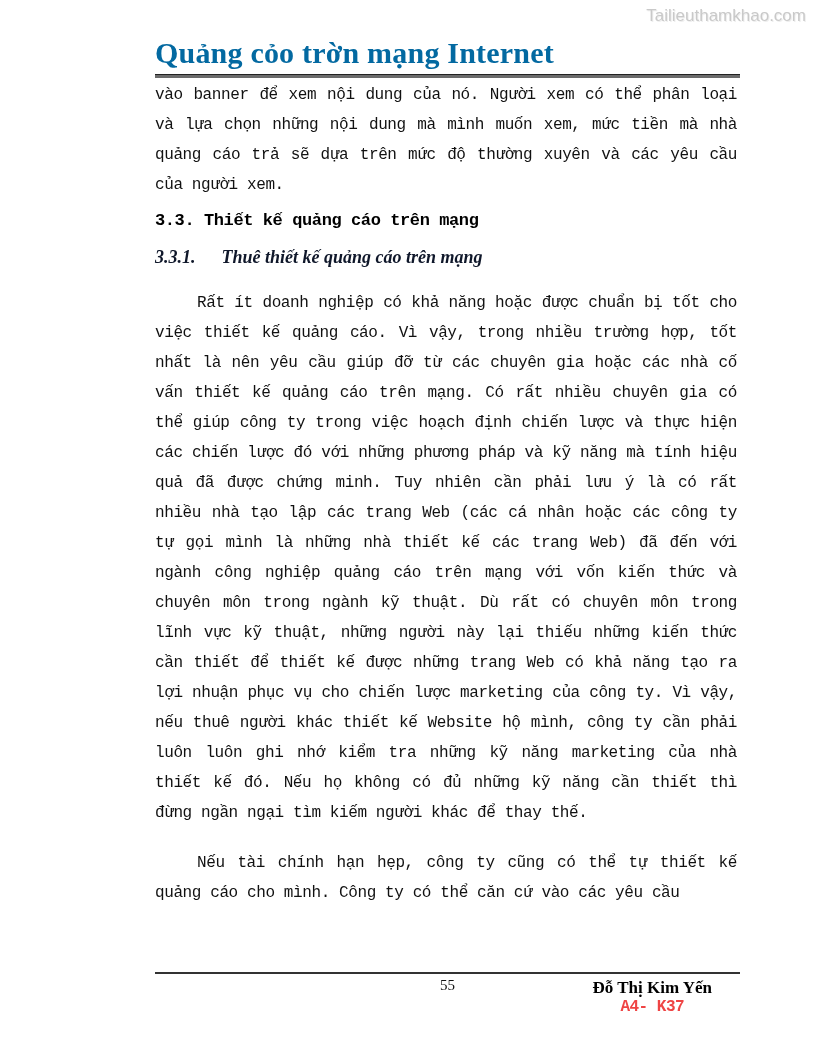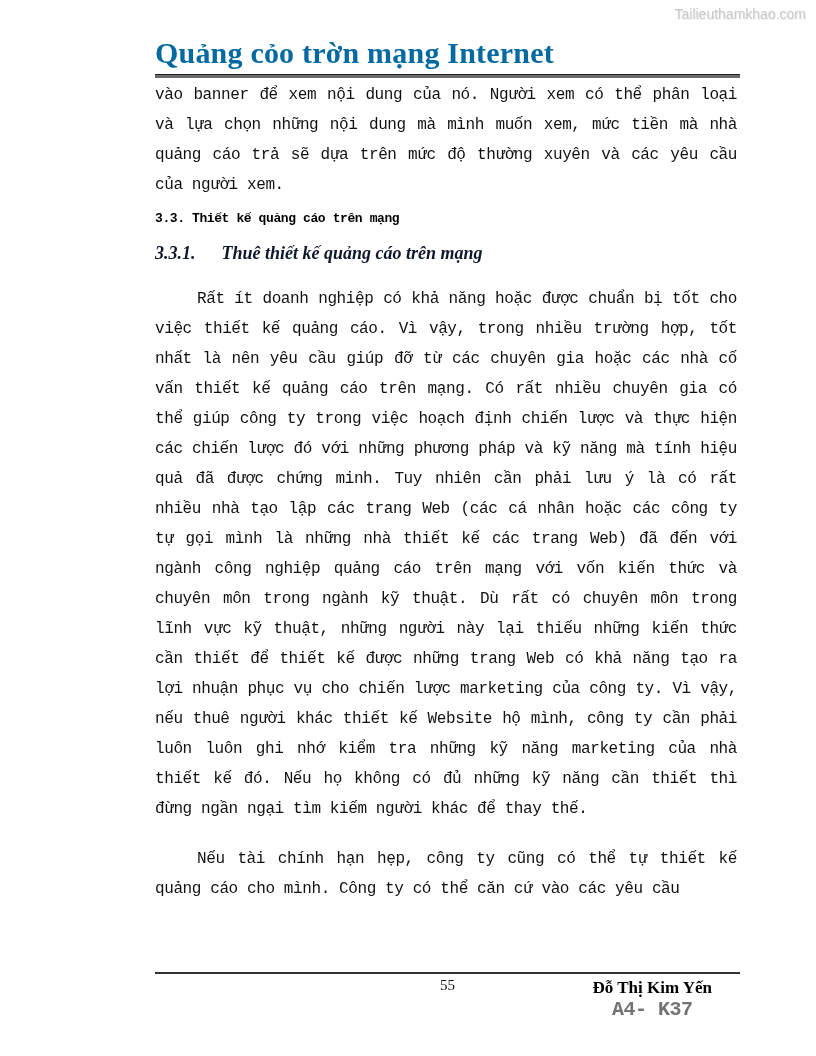--- a/index.html
+++ b/index.html
@@ -10,21 +10,21 @@
     background: #ffffff;
     overflow: hidden;
     font-family: "Liberation Mono", "DejaVu Sans Mono", monospace;
     color: #111111;
   }
   .watermark {
     position: absolute;
     top: 6px;
     right: 10px;
     font-family: "Liberation Sans", "DejaVu Sans", sans-serif;
-    font-size: 14px;
+    font-size: 17px;
     color: #c9c9c9;
     text-shadow: 1px 1px 0 #eeeeee;
   }
   .header {
     position: absolute;
     top: 36px;
     left: 155px;
     width: 585px;
   }
   .page-title {
@@ -50,21 +50,21 @@
     margin: 0;
     font-size: 16px;
     line-height: 30px;
     text-align: justify;
     text-justify: inter-word;
     letter-spacing: -0.4px;
   }
   .body-par.indent { text-indent: 42px; }
   .h33 {
     margin: 11px 0 0 0;
-    font-size: 13px;
+    font-size: 17px;
     font-weight: bold;
     letter-spacing: -0.4px;
     color: #000000;
   }
   .h-sub {
     margin: 17px 0 0 0;
     font-family: "Liberation Serif", "DejaVu Serif", serif;
     font-style: italic;
     font-weight: bold;
     font-size: 18px;
@@ -100,23 +100,23 @@
   }
   .sig-name {
     font-family: "Liberation Serif", "DejaVu Serif", serif;
     font-weight: bold;
     font-size: 17px;
     color: #000000;
   }
   .sig-class {
     font-family: "Liberation Mono", "DejaVu Sans Mono", monospace;
     font-weight: bold;
-    font-size: 20px;
+    font-size: 16px;
     letter-spacing: -0.5px;
-    color: #737373;
+    color: #ef4444;
   }
 </style>
 </head>
 <body>
 
 <div class="page">
 
   <div class="watermark">Tailieuthamkhao.com</div>
 
   <div class="header">

